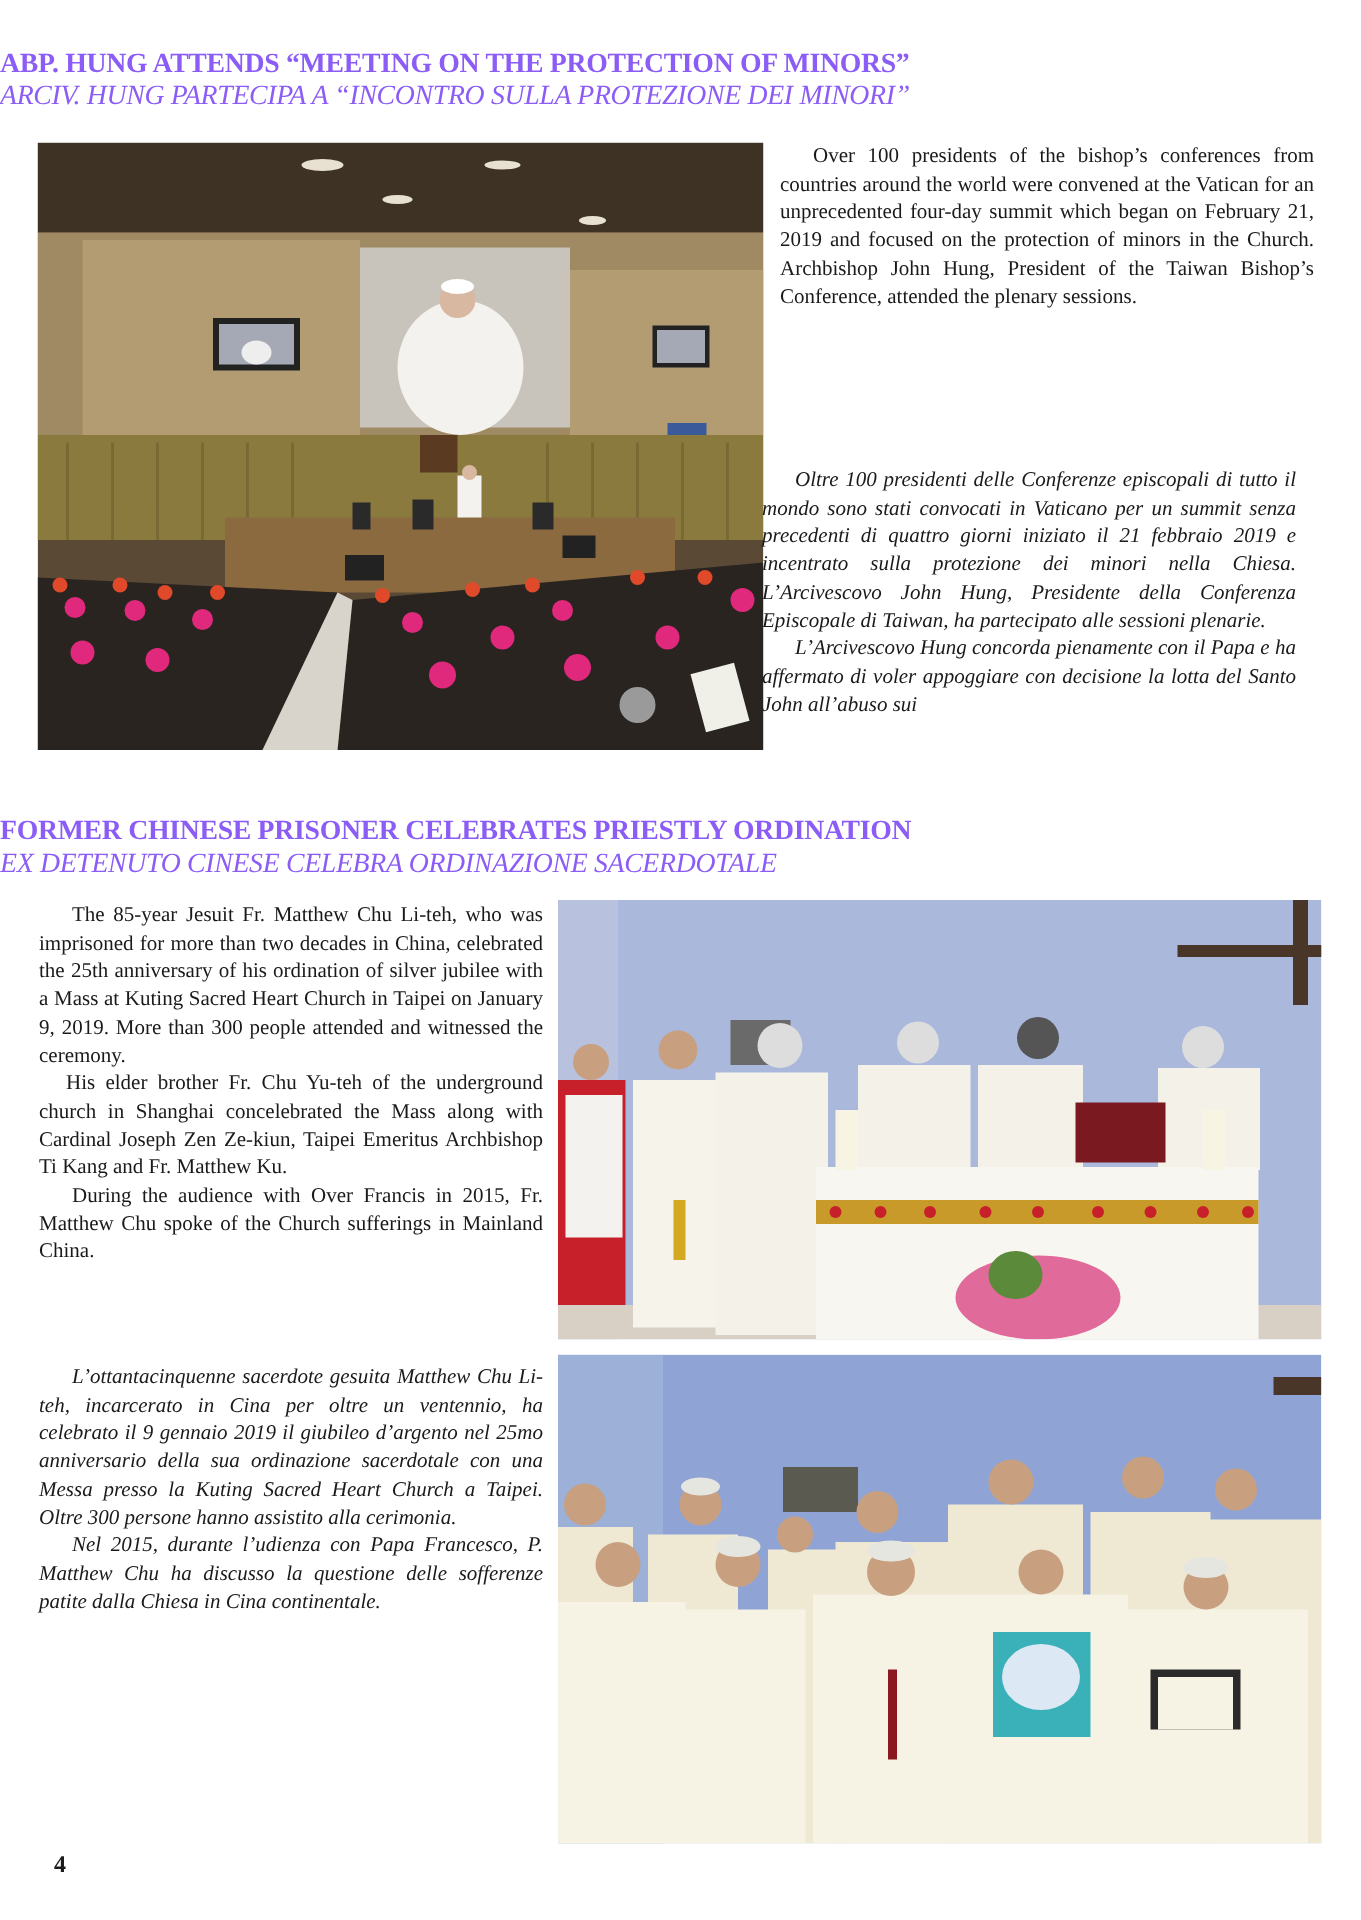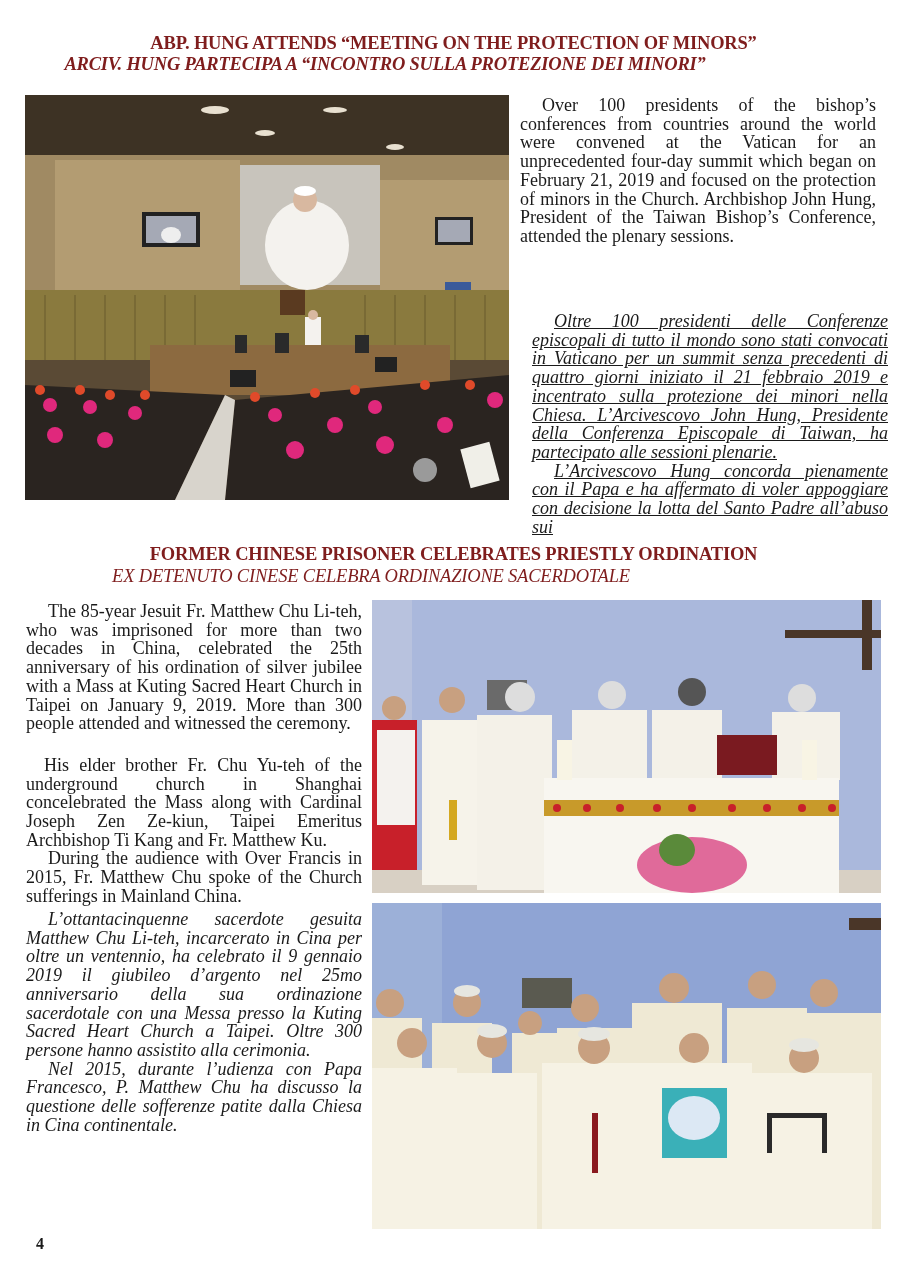--- a/index.html
+++ b/index.html
@@ -1,32 +1,32 @@
 <!DOCTYPE html>
 <html><head>
 <meta charset="utf-8">
 <style>
   html, body { margin: 0; padding: 0; background: #ffffff; }
   body { width: 907px; height: 1280px; position: relative; overflow: hidden;
          font-family: "Liberation Serif", serif; color: #1a1a1a; }
   .abs { position: absolute; }
-  .title { color: #7f1d1d; text-align: center; font-family: "Liberation Serif", serif; white-space: nowrap; }
+  .title { color: #8b5cf6; font-family: "Liberation Serif", serif; white-space: nowrap; }
   .title-en { font-weight: bold; font-size: 18.5px; letter-spacing: -0.2px; }
   .title-it { font-style: italic; font-size: 18.5px; letter-spacing: -0.2px; }
-  .body-text { font-size: 18px; line-height: 18.7px; text-align: justify; }
+  .body-text { font-size: 14px; line-height: 18.7px; text-align: justify; }
   .body-text p { margin: 0; text-indent: 22px; }
   .italic p { font-style: italic; }
   .photo { overflow: hidden; }
   .page-num { font-weight: bold; font-size: 16px; }
 </style>
 </head>
 <body>
 
 <div class="abs title title-en" style="left:0; width:907px; top:33px;">ABP. HUNG ATTENDS “MEETING ON THE PROTECTION OF MINORS”</div>
-<div class="abs title title-it" style="left:0; width:770px; top:54px;font-weight:bold;">ARCIV. HUNG PARTECIPA A “INCONTRO SULLA  PROTEZIONE DEI MINORI”</div>
+<div class="abs title title-it" style="left:0; width:770px; top:54px;">ARCIV. HUNG PARTECIPA A “INCONTRO SULLA  PROTEZIONE DEI MINORI”</div>
 
 <div class="abs photo" style="left:25px; top:95px; width:484px; height:405px;">
   <svg width="484" height="405" viewBox="0 0 484 405">
     <rect width="484" height="405" fill="#5a4a35"></rect>
     <rect width="484" height="60" fill="#3d3224"></rect>
     <ellipse cx="190" cy="15" rx="14" ry="4" fill="#e8e0d0"></ellipse>
     <ellipse cx="310" cy="15" rx="12" ry="3" fill="#e8e0d0"></ellipse>
     <ellipse cx="240" cy="38" rx="10" ry="3" fill="#e8e0d0"></ellipse>
     <ellipse cx="370" cy="52" rx="9" ry="3" fill="#e8e0d0"></ellipse>
     <rect x="0" y="60" width="484" height="135" fill="#a08a63"></rect>
@@ -96,31 +96,31 @@
     </g>
     <circle cx="400" cy="375" r="12" fill="#9a9a9a"></circle>
     <rect x="440" y="350" width="30" height="40" fill="#f0efe8" transform="rotate(-15 455 370)"></rect>
   </svg>
 </div>
 
 <div class="abs body-text" style="left:520px; top:96px; width:356px;">
   <p>Over 100 presidents of the bishop’s conferences from countries around the world were convened at the Vatican for an unprecedented four-day summit which began on February 21, 2019 and focused on the protection of minors in the Church. Archbishop John Hung, President of the Taiwan Bishop’s Conference, attended the plenary sessions.</p>
 </div>
 
-<div class="abs body-text italic" style="left:532px; top:312px; width:356px;text-decoration:underline;">
+<div class="abs body-text italic" style="left:508px; top:312px; width:356px;">
   <p>Oltre 100 presidenti delle Conferenze episcopali di tutto il mondo sono stati convocati in Vaticano per un summit senza precedenti di quattro giorni iniziato il 21 febbraio 2019 e incentrato sulla protezione dei minori nella Chiesa. L’Arcivescovo John Hung, Presidente della Conferenza Episcopale di Taiwan, ha partecipato alle sessioni plenarie.</p>
-  <p>L’Arcivescovo Hung concorda pienamente con il Papa e ha affermato di voler appoggiare con decisione la lotta del Santo Padre all’abuso sui</p>
+  <p>L’Arcivescovo Hung concorda pienamente con il Papa e ha affermato di voler appoggiare con decisione la lotta del Santo John all’abuso sui</p>
 </div>
 
 <div class="abs title title-en" style="left:0; width:907px; top:544px;">FORMER CHINESE PRISONER CELEBRATES PRIESTLY ORDINATION</div>
 <div class="abs title title-it" style="left:0; width:742px; top:566px;">EX DETENUTO CINESE CELEBRA ORDINAZIONE SACERDOTALE</div>
 
 <div class="abs body-text" style="left:26px; top:602px; width:336px;">
   <p>The 85-year Jesuit Fr. Matthew Chu Li-teh, who was imprisoned for more than two decades in China, celebrated the 25th anniversary of his ordination of silver jubilee with a Mass at Kuting Sacred Heart Church in Taipei on January 9, 2019. More than 300 people attended and witnessed the ceremony.</p>
-  <p style="text-indent:18px;margin-top:23px;">His elder brother Fr. Chu Yu-teh of the underground church in Shanghai concelebrated the Mass along with Cardinal Joseph Zen Ze-kiun, Taipei Emeritus Archbishop Ti Kang and Fr. Matthew Ku.</p>
+  <p style="text-indent:18px;">His elder brother Fr. Chu Yu-teh of the underground church in Shanghai concelebrated the Mass along with Cardinal Joseph Zen Ze-kiun, Taipei Emeritus Archbishop Ti Kang and Fr. Matthew Ku.</p>
   <p>During the audience with Over Francis in 2015, Fr. Matthew Chu  spoke of the Church sufferings in Mainland China.</p>
 </div>
 
 <div class="abs body-text italic" style="left:26px; top:910px; width:336px;">
   <p>L’ottantacinquenne sacerdote gesuita Matthew Chu Li-teh, incarcerato in Cina per oltre un ventennio, ha celebrato il 9 gennaio 2019 il giubileo d’argento nel 25mo anniversario della sua ordinazione sacerdotale con una Messa presso la Kuting Sacred Heart Church a Taipei. Oltre 300 persone hanno assistito alla cerimonia.</p>
   <p>Nel 2015, durante l’udienza con Papa Francesco, P. Matthew Chu ha discusso la questione delle sofferenze patite dalla Chiesa in Cina continentale.</p>
 </div>
 
 <div class="abs photo" style="left:372px; top:600px; width:509px; height:293px;">
   <svg width="509" height="293" viewBox="0 0 509 293">

